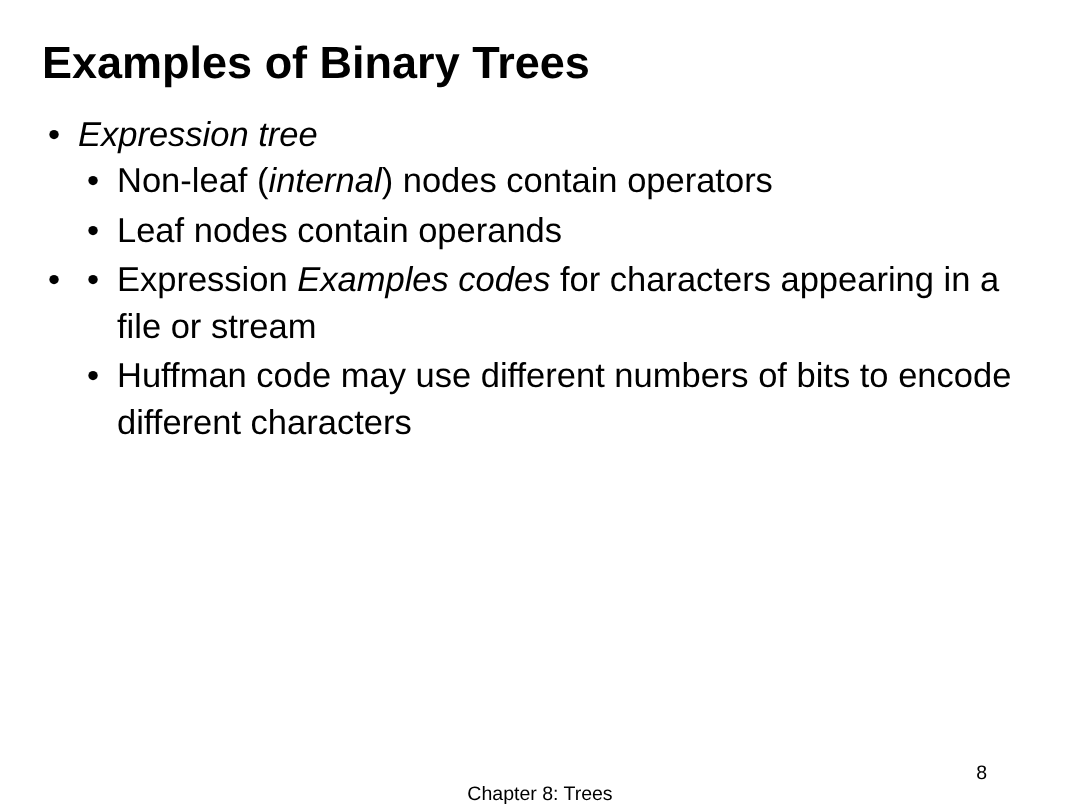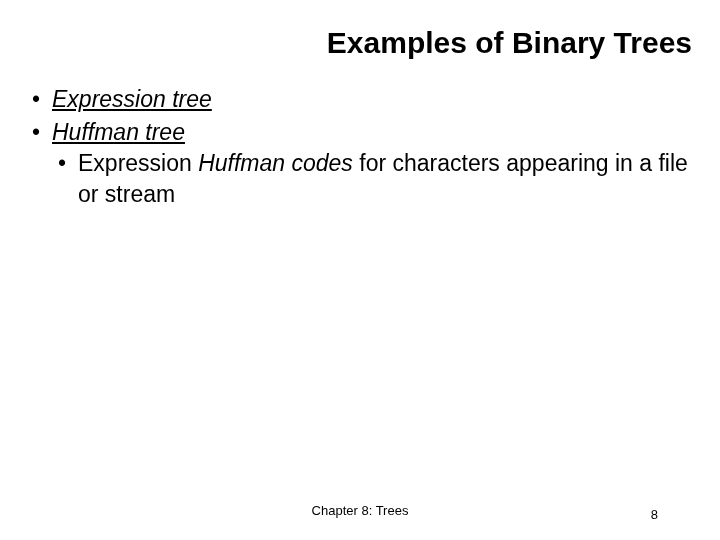--- a/index.html
+++ b/index.html
@@ -1,44 +1,46 @@
 <!DOCTYPE html>
 <html><head>
 <meta charset="utf-8">
 <style>
   * { margin: 0; padding: 0; box-sizing: border-box; }
   html, body { width: 720px; height: 540px; background: #fff; font-family: Arial, Helvetica, sans-serif; color: #000; }
   .slide { width: 720px; height: 540px; position: relative; padding: 20px 28px 0 28px; }
-  .title { font-size: 30px; font-weight: bold; text-align: right; margin-top: 6px; margin-bottom: 24px; }
+  .title { font-size: 30px; font-weight: bold; text-align: left; margin-top: 6px; margin-bottom: 14px; }
   ul.top { list-style: none; }
   ul.top > li { position: relative; padding-left: 24px; font-size: 23px; line-height: 1.35; margin-bottom: 2px; }
   ul.top > li::before { content: "•"; position: absolute; left: 4px; top: 0; font-size: 23px; }
   ul.sub { list-style: none; }
   ul.sub > li { position: relative; padding-left: 26px; font-size: 23px; line-height: 1.35; margin-bottom: 2px; }
   ul.sub > li::before { content: "•"; position: absolute; left: 6px; top: 0; font-size: 23px; }
-  .ul-it { text-decoration: underline; font-style: italic; }
+  .ul-it { font-style: italic; }
   .it { font-style: italic; }
-  .footer-center { position: absolute; bottom: 22px; left: 0; width: 100%; text-align: center; font-size: 13px; }
+  .footer-center { position: absolute; bottom: 4px; left: 0; width: 100%; text-align: center; font-size: 13px; }
   .footer-right { position: absolute; bottom: 18px; right: 62px; font-size: 13px; }
 </style>
 </head>
 <body>
 
 <div class="slide">
   <div class="title">Examples of Binary Trees</div>
 
   <ul class="top">
     <li>
       <span class="ul-it">Expression tree</span>
       <ul class="sub">
+        <li><span>Non-leaf (</span><span class="it">internal</span><span>) nodes contain operators</span></li>
+        <li><span>Leaf nodes contain operands</span></li>
       </ul>
     </li>
     <li>
-      <span class="ul-it">Huffman tree</span>
       <ul class="sub">
-        <li><span>Expression </span><span class="it">Huffman codes</span><span> for characters appearing in a file or stream</span></li>
+        <li><span>Expression </span><span class="it">Examples codes</span><span> for characters appearing in a file or stream</span></li>
+        <li><span>Huffman code may use different numbers of bits to encode different characters</span></li>
       </ul>
     </li>
   </ul>
 
   <div class="footer-center">Chapter 8: Trees</div>
   <div class="footer-right">8</div>
 </div>
 
 </body></html>

